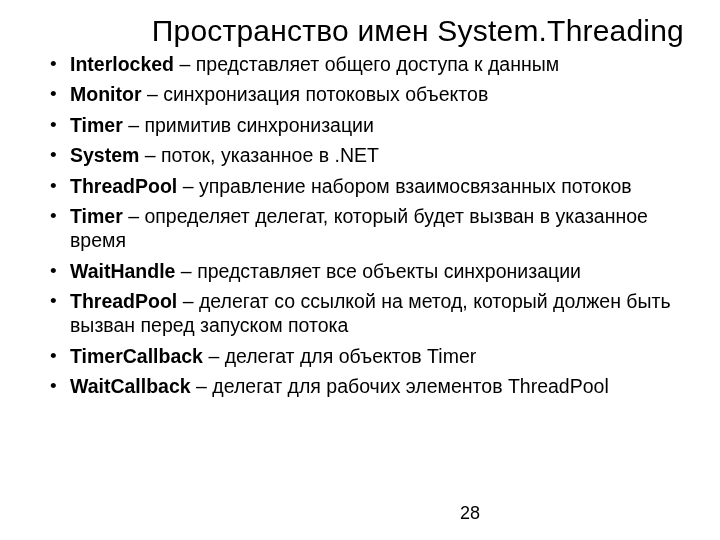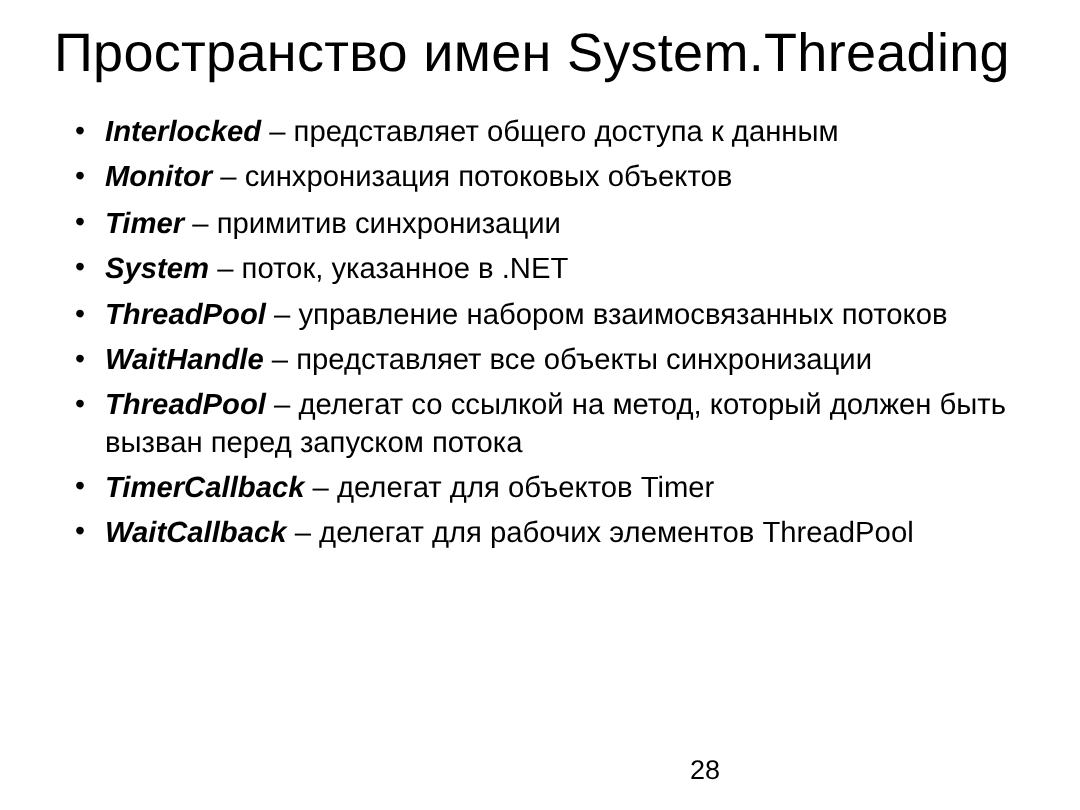--- a/index.html
+++ b/index.html
@@ -10,24 +10,24 @@
     body {
       width: 720px;
       height: 540px;
       background: #ffffff;
       font-family: Arial, "Helvetica Neue", Helvetica, sans-serif;
       color: #000000;
       padding: 14px 36px 20px 36px;
       position: relative;
     }
     .title {
-      font-size: 36px;
+      font-size: 30px;
       font-weight: 400;
-      text-align: left;
-      margin-bottom: 20px;
+      text-align: right;
+      margin-bottom: 4px;
       letter-spacing: 0.2px;
     }
     ul.items {
       list-style: none;
       padding-left: 20px;
     }
     ul.items li {
       position: relative;
       font-size: 19.5px;
       line-height: 1.25;
@@ -37,21 +37,20 @@
     ul.items li::before {
       content: "•";
       position: absolute;
       left: -6px;
       top: 0;
       font-size: 19px;
       line-height: 1.25;
     }
     .term {
       font-weight: 700;
-      font-style: italic;
     }
     .pagenum {
       position: absolute;
       bottom: 16px;
       right: 240px;
       font-size: 18px;
     }
   </style>
 </head>
 <body>
@@ -68,20 +67,23 @@
   <li>
     <span class="term">Timer</span><span> – примитив синхронизации</span>
   </li>
   <li>
     <span class="term">System</span><span> – поток, указанное в .NET</span>
   </li>
   <li>
     <span class="term">ThreadPool</span><span> – управление набором взаимосвязанных потоков</span>
   </li>
   <li>
+    <span class="term">Timer</span><span> – определяет делегат, который будет вызван в указанное время</span>
+  </li>
+  <li>
     <span class="term">WaitHandle</span><span> – представляет все объекты синхронизации</span>
   </li>
   <li>
     <span class="term">ThreadPool</span><span> – делегат со ссылкой на метод, который должен быть вызван перед запуском потока</span>
   </li>
   <li>
     <span class="term">TimerCallback</span><span> – делегат для объектов Timer</span>
   </li>
   <li>
     <span class="term">WaitCallback</span><span> – делегат для рабочих элементов ThreadPool</span>

